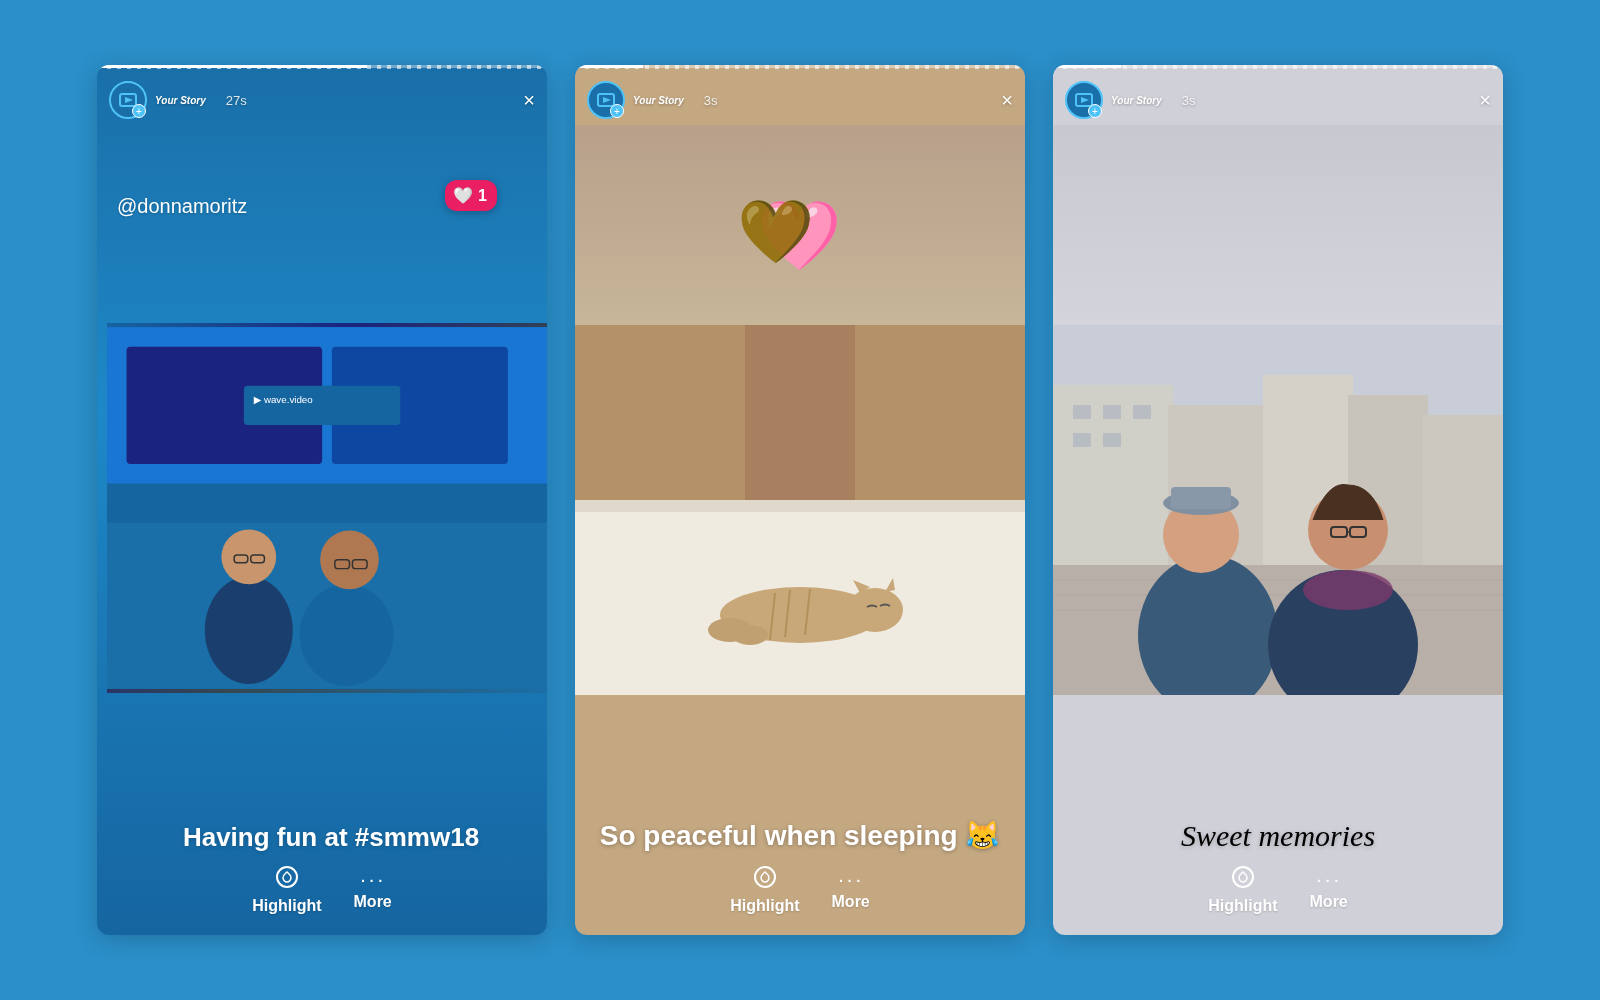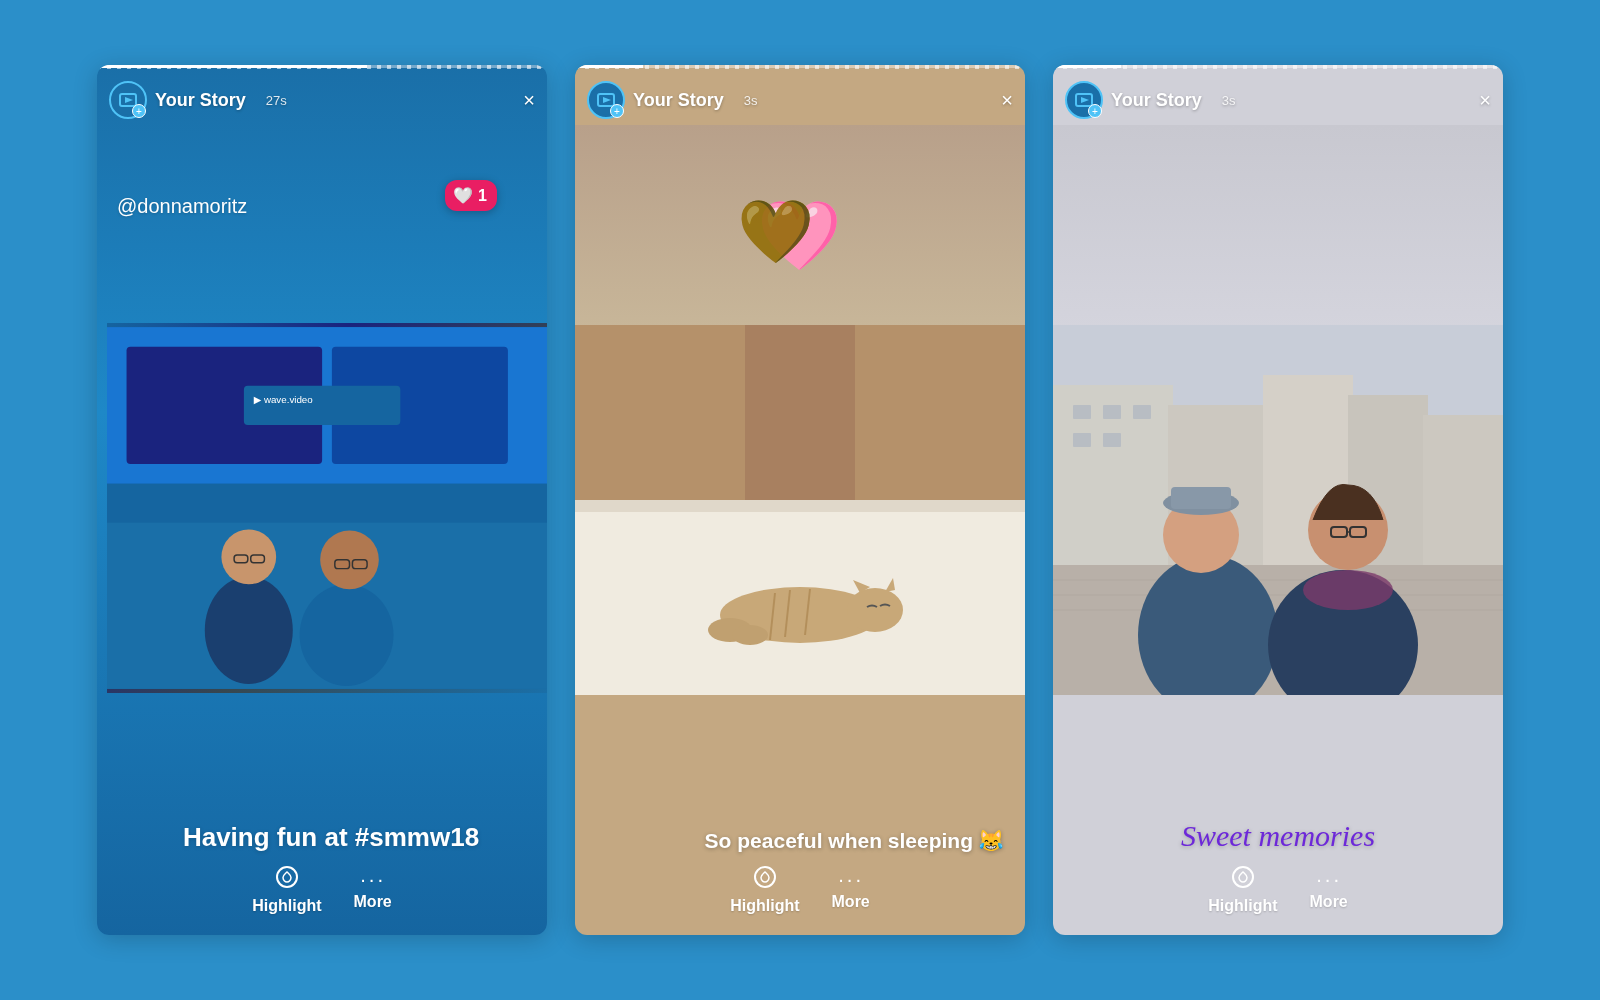--- a/index.html
+++ b/index.html
@@ -99,23 +99,24 @@
 
     .story-meta {
       display: flex;
       align-items: center;
       margin-left: 8px;
       flex: 1;
     }
 
     .story-title {
       color: #fff;
-      font-size: 18px;
+      font-size: 10px;
       font-weight: 600;
       text-shadow: 0 1px 3px rgba(0,0,0,0.3);
+      font-style: italic;
     }
 
     .story-time {
       color: rgba(255,255,255,0.85);
       font-size: 13px;
       margin-left: 20px;
       text-shadow: 0 1px 3px rgba(0,0,0,0.3);
     }
 
     .close-btn {
@@ -248,23 +249,23 @@
       display: flex;
       align-items: center;
       justify-content: center;
     }
 
     .card2-caption {
       position: absolute;
       bottom: 80px;
       left: 0;
       right: 0;
-      text-align: right;
-      color: #fff;
-      font-size: 21px;
+      text-align: center;
+      color: #fff;
+      font-size: 28px;
       font-weight: 700;
       line-height: 1.4;
       z-index: 5;
       padding: 0 20px;
       text-shadow: 0 1px 4px rgba(0,0,0,0.3);
     }
 
     
     .card3 {
       background: #d0d0d8;
@@ -290,21 +291,21 @@
       align-items: flex-start;
       justify-content: center;
     }
 
     .card3-caption {
       position: absolute;
       bottom: 80px;
       left: 0;
       right: 0;
       text-align: center;
-      color: #6d28d9;
+      color: #000000;
       font-size: 30px;
       font-style: italic;
       font-weight: 400;
       line-height: 1.3;
       z-index: 5;
       padding: 0 20px;
       font-family: Georgia, 'Times New Roman', serif;
       text-shadow: 0 1px 4px rgba(0,0,0,0.25);
     }
 

